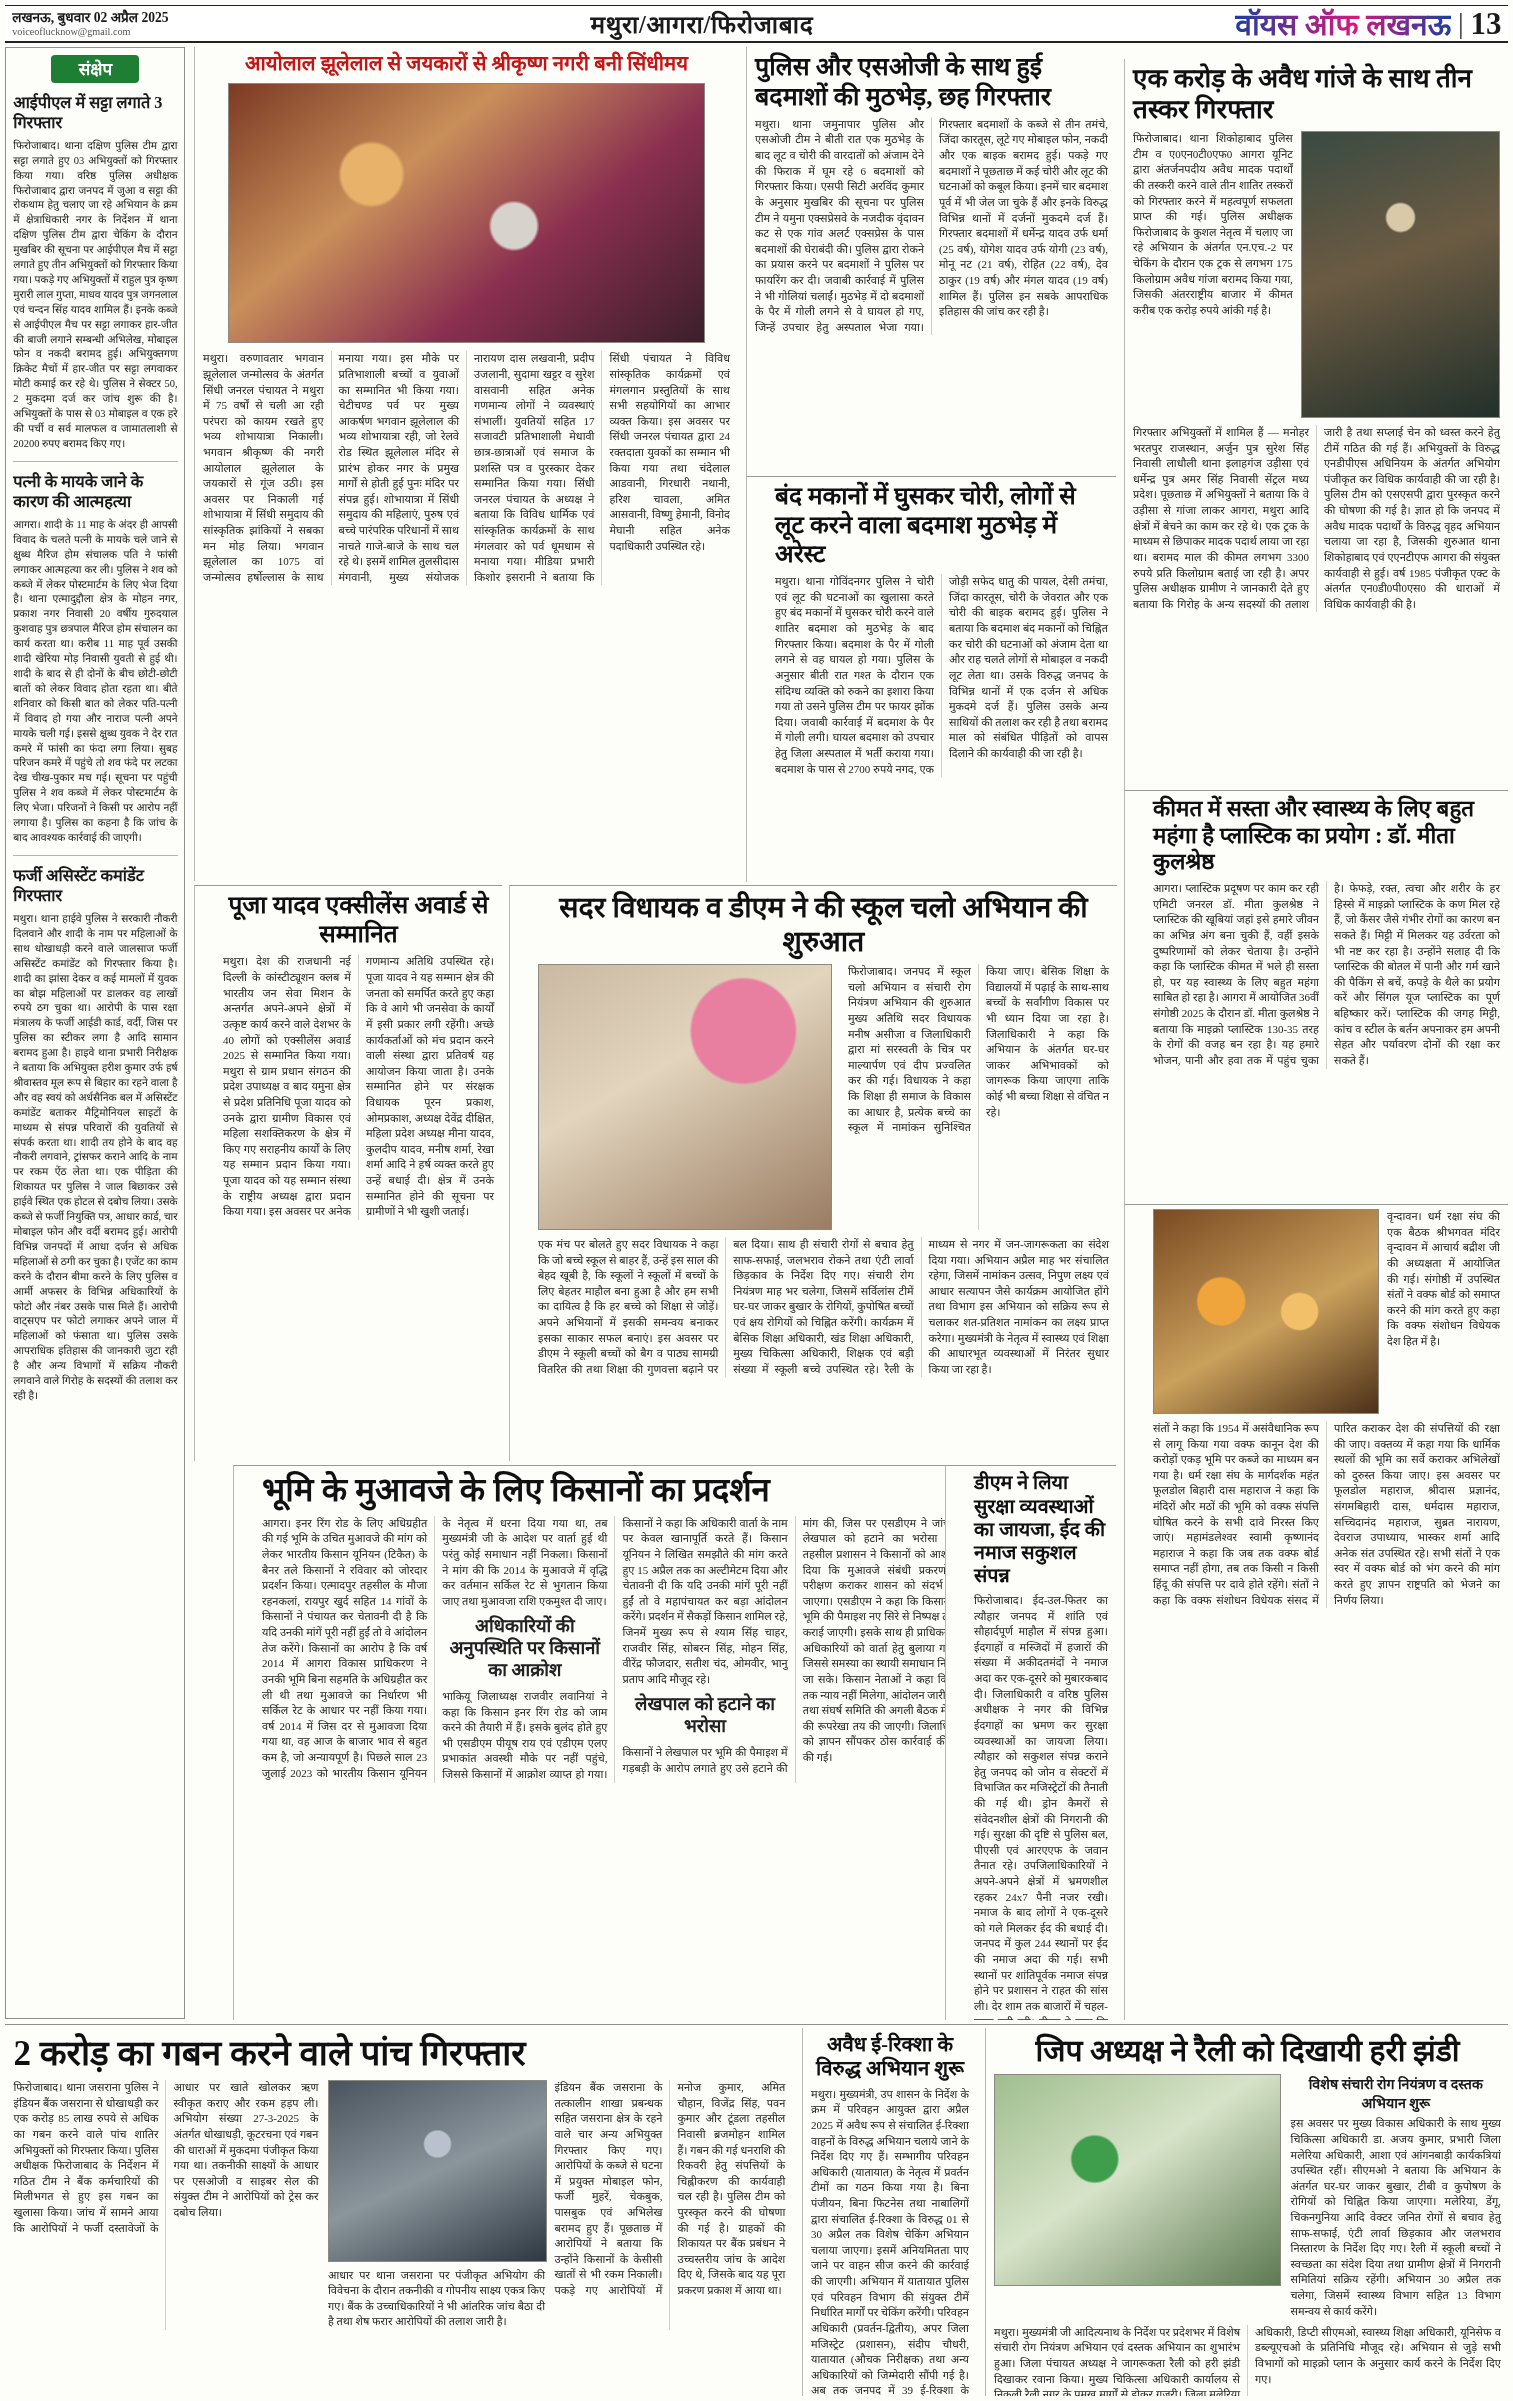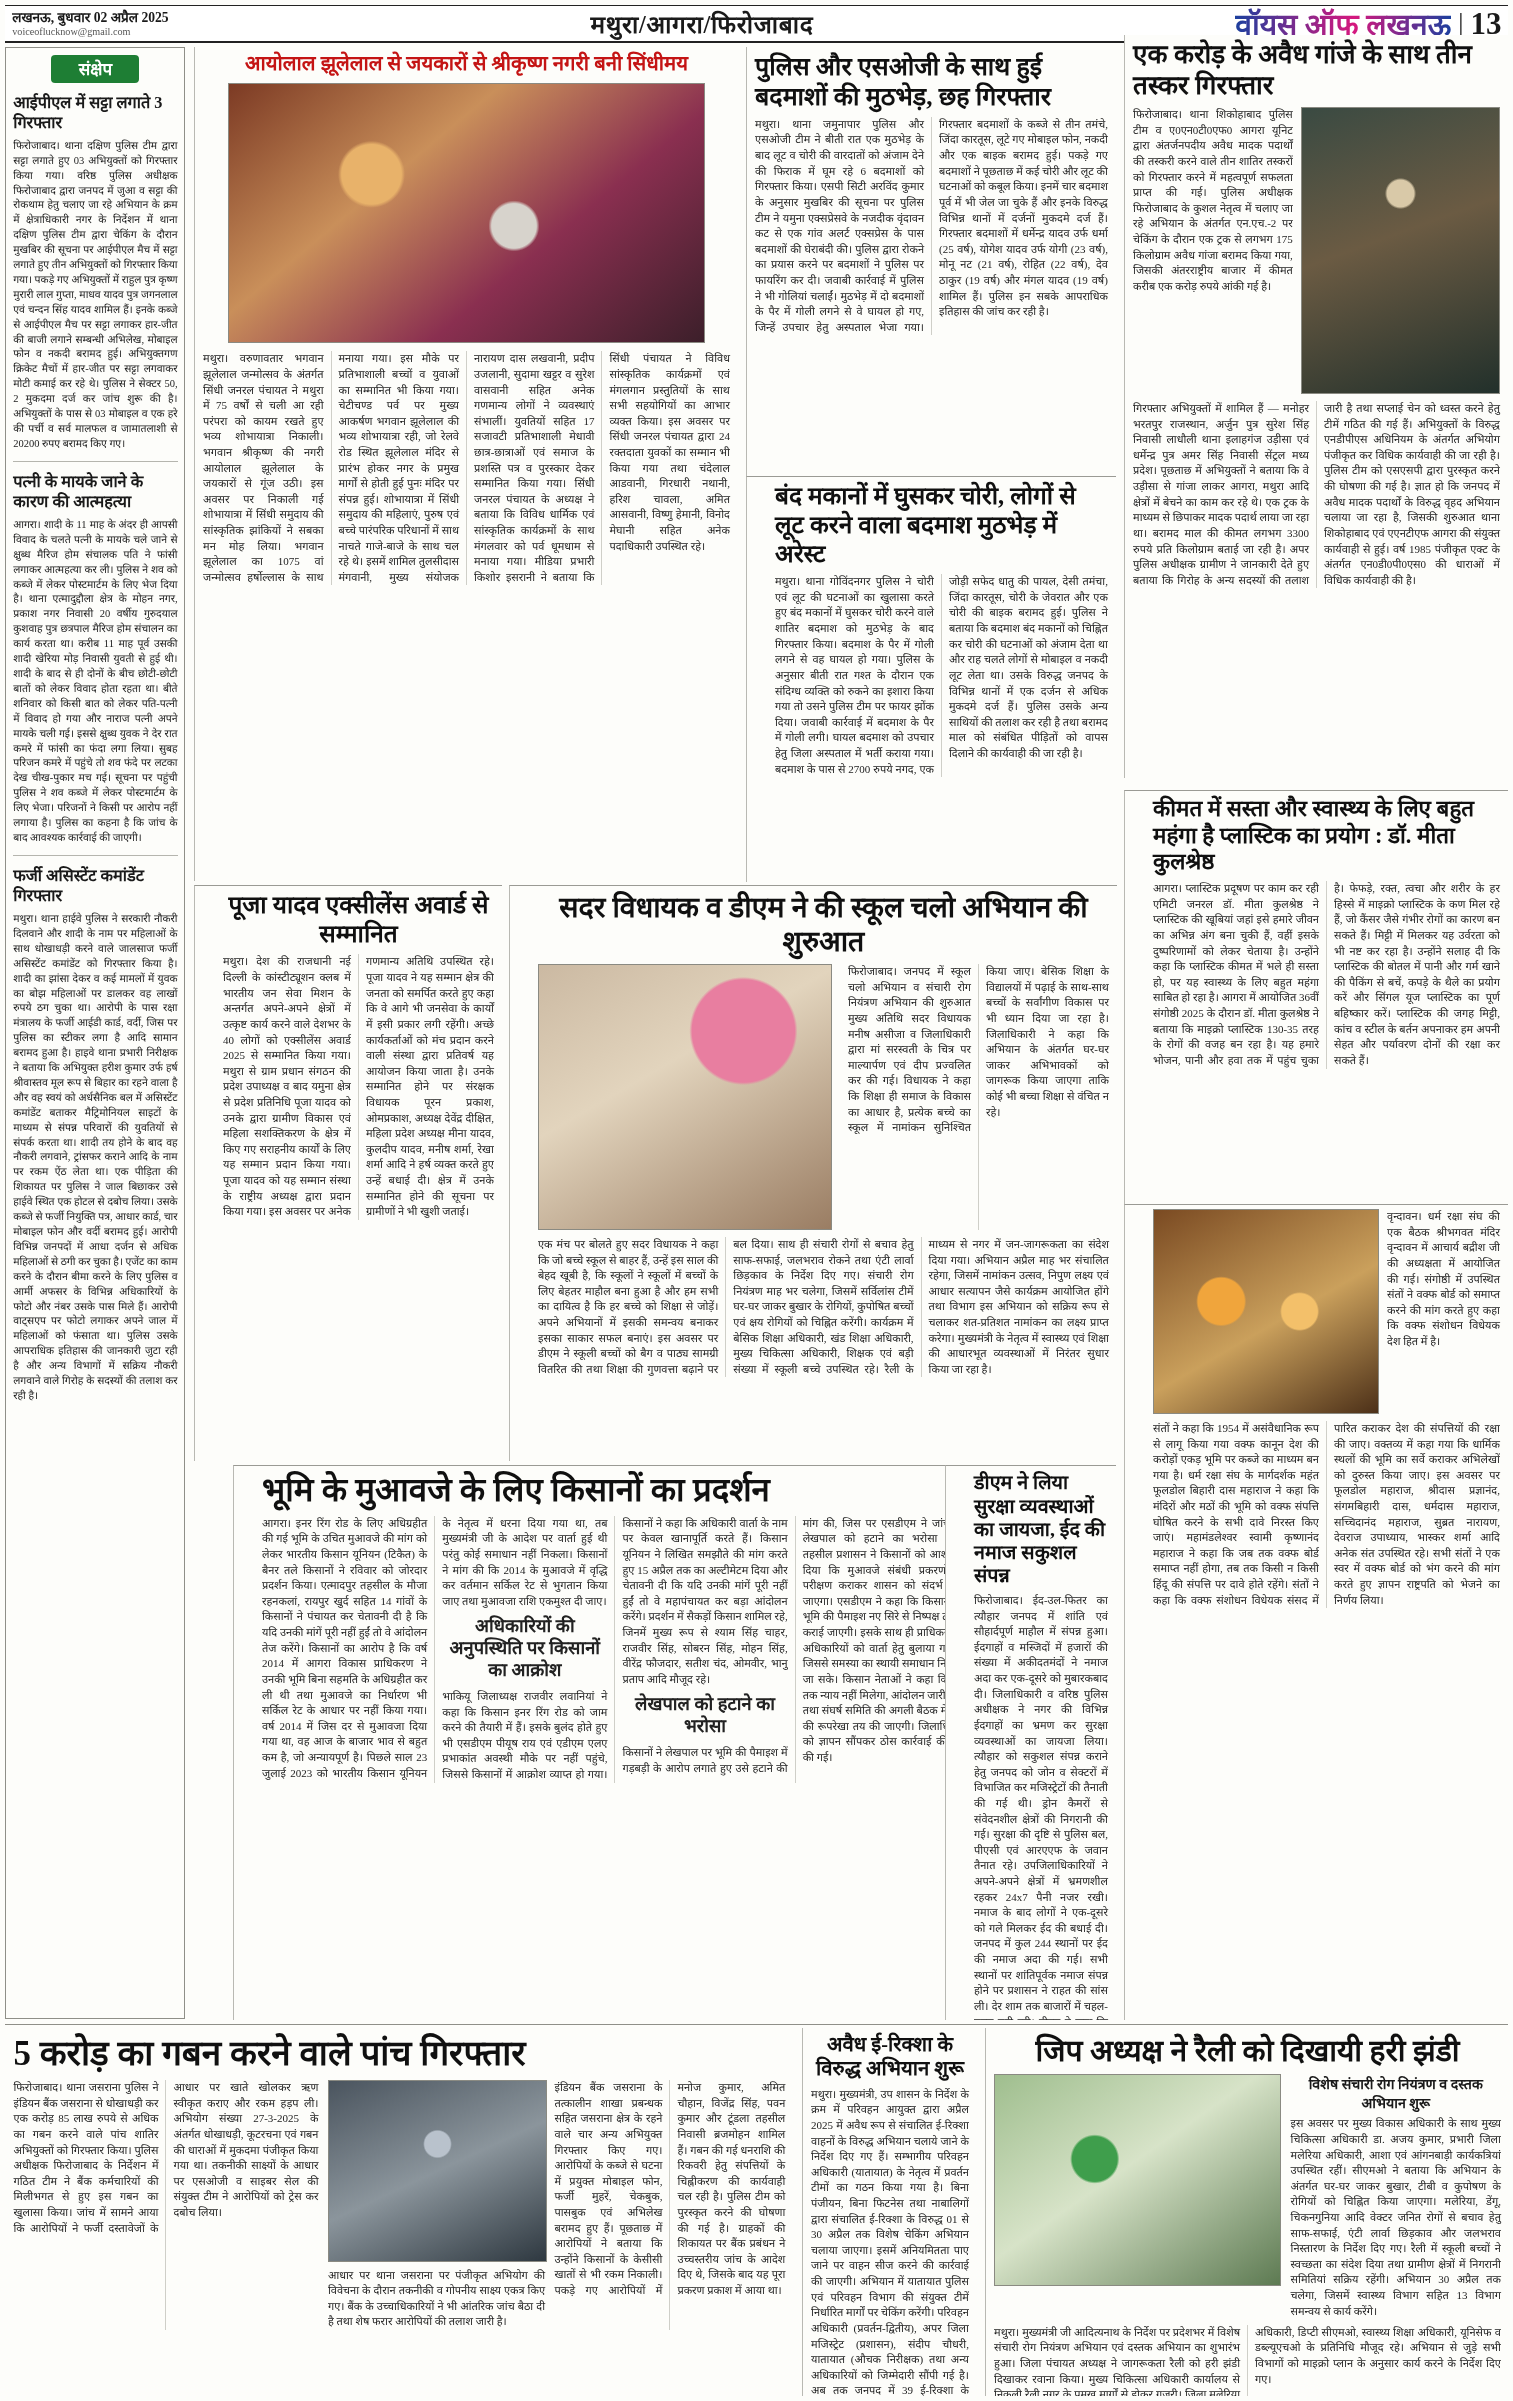--- a/index.html
+++ b/index.html
@@ -119,21 +119,21 @@
   <div class="block vl" style="left:746px;top:47px;width:370px;height:429px;">
     <div class="headline" style="font-size:25px;">पुलिस और एसओजी के साथ हुई बदमाशों की मुठभेड़, छह गिरफ्तार</div>
     <div class="body cols2">मथुरा। थाना जमुनापार पुलिस और एसओजी टीम ने बीती रात एक मुठभेड़ के बाद लूट व चोरी की वारदातों को अंजाम देने की फिराक में घूम रहे 6 बदमाशों को गिरफ्तार किया। एसपी सिटी अरविंद कुमार के अनुसार मुखबिर की सूचना पर पुलिस टीम ने यमुना एक्सप्रेसवे के नजदीक वृंदावन कट से एक गांव अलर्ट एक्सप्रेस के पास बदमाशों की घेराबंदी की। पुलिस द्वारा रोकने का प्रयास करने पर बदमाशों ने पुलिस पर फायरिंग कर दी। जवाबी कार्रवाई में पुलिस ने भी गोलियां चलाईं। मुठभेड़ में दो बदमाशों के पैर में गोली लगने से वे घायल हो गए, जिन्हें उपचार हेतु अस्पताल भेजा गया। गिरफ्तार बदमाशों के कब्जे से तीन तमंचे, जिंदा कारतूस, लूटे गए मोबाइल फोन, नकदी और एक बाइक बरामद हुई। पकड़े गए बदमाशों ने पूछताछ में कई चोरी और लूट की घटनाओं को कबूल किया। इनमें चार बदमाश पूर्व में भी जेल जा चुके हैं और इनके विरुद्ध विभिन्न थानों में दर्जनों मुकदमे दर्ज हैं। गिरफ्तार बदमाशों में धर्मेन्द्र यादव उर्फ धर्मा (25 वर्ष), योगेश यादव उर्फ योगी (23 वर्ष), मोनू नट (21 वर्ष), रोहित (22 वर्ष), देव ठाकुर (19 वर्ष) और मंगल यादव (19 वर्ष) शामिल हैं। पुलिस इन सबके आपराधिक इतिहास की जांच कर रही है।</div>
   </div>
 
   <div class="block vl ht" style="left:746px;top:476px;width:370px;height:406px;">
     <div class="headline" style="font-size:24.4px;">बंद मकानों में घुसकर चोरी, लोगों से लूट करने वाला बदमाश मुठभेड़ में अरेस्ट</div>
     <div class="body cols2">मथुरा। थाना गोविंदनगर पुलिस ने चोरी एवं लूट की घटनाओं का खुलासा करते हुए बंद मकानों में घुसकर चोरी करने वाले शातिर बदमाश को मुठभेड़ के बाद गिरफ्तार किया। बदमाश के पैर में गोली लगने से वह घायल हो गया। पुलिस के अनुसार बीती रात गश्त के दौरान एक संदिग्ध व्यक्ति को रुकने का इशारा किया गया तो उसने पुलिस टीम पर फायर झोंक दिया। जवाबी कार्रवाई में बदमाश के पैर में गोली लगी। घायल बदमाश को उपचार हेतु जिला अस्पताल में भर्ती कराया गया। बदमाश के पास से 2700 रुपये नगद, एक जोड़ी सफेद धातु की पायल, देसी तमंचा, जिंदा कारतूस, चोरी के जेवरात और एक चोरी की बाइक बरामद हुई। पुलिस ने बताया कि बदमाश बंद मकानों को चिह्नित कर चोरी की घटनाओं को अंजाम देता था और राह चलते लोगों से मोबाइल व नकदी लूट लेता था। उसके विरुद्ध जनपद के विभिन्न थानों में एक दर्जन से अधिक मुकदमे दर्ज हैं। पुलिस उसके अन्य साथियों की तलाश कर रही है तथा बरामद माल को संबंधित पीड़ितों को वापस दिलाने की कार्यवाही की जा रही है।</div>
   </div>
 
-  <div class="block vl" style="left:1124px;top:35px;width:384px;height:743px;">
+  <div class="block vl" style="left:1124px;top:59px;width:384px;height:743px;">
     <div class="headline" style="font-size:26px;">एक करोड़ के अवैध गांजे के साथ तीन तस्कर गिरफ्तार</div>
     <div style="display:flex;gap:8.1px;margin-bottom:6.8px;">
       <div class="body" style="flex:1;">फिरोजाबाद। थाना शिकोहाबाद पुलिस टीम व ए0एन0टी0एफ0 आगरा यूनिट द्वारा अंतर्जनपदीय अवैध मादक पदार्थों की तस्करी करने वाले तीन शातिर तस्करों को गिरफ्तार करने में महत्वपूर्ण सफलता प्राप्त की गई। पुलिस अधीक्षक फिरोजाबाद के कुशल नेतृत्व में चलाए जा रहे अभियान के अंतर्गत एन.एच.-2 पर चेकिंग के दौरान एक ट्रक से लगभग 175 किलोग्राम अवैध गांजा बरामद किया गया, जिसकी अंतरराष्ट्रीय बाजार में कीमत करीब एक करोड़ रुपये आंकी गई है।</div>
       <div class="photo ph-ganja" style="width:197px;height:285px;flex:0 0 auto;"></div>
     </div>
     <div class="body cols2">गिरफ्तार अभियुक्तों में शामिल हैं — मनोहर भरतपुर राजस्थान, अर्जुन पुत्र सुरेश सिंह निवासी लाधौली थाना इलाहगंज उड़ीसा एवं धर्मेन्द्र पुत्र अमर सिंह निवासी सेंट्रल मध्य प्रदेश। पूछताछ में अभियुक्तों ने बताया कि वे उड़ीसा से गांजा लाकर आगरा, मथुरा आदि क्षेत्रों में बेचने का काम कर रहे थे। एक ट्रक के माध्यम से छिपाकर मादक पदार्थ लाया जा रहा था। बरामद माल की कीमत लगभग 3300 रुपये प्रति किलोग्राम बताई जा रही है। अपर पुलिस अधीक्षक ग्रामीण ने जानकारी देते हुए बताया कि गिरोह के अन्य सदस्यों की तलाश जारी है तथा सप्लाई चेन को ध्वस्त करने हेतु टीमें गठित की गई हैं। अभियुक्तों के विरुद्ध एनडीपीएस अधिनियम के अंतर्गत अभियोग पंजीकृत कर विधिक कार्यवाही की जा रही है। पुलिस टीम को एसएसपी द्वारा पुरस्कृत करने की घोषणा की गई है। ज्ञात हो कि जनपद में अवैध मादक पदार्थों के विरुद्ध वृहद अभियान चलाया जा रहा है, जिसकी शुरुआत थाना शिकोहाबाद एवं एएनटीएफ आगरा की संयुक्त कार्यवाही से हुई। वर्ष 1985 पंजीकृत एक्ट के अंतर्गत एन0डी0पी0एस0 की धाराओं में विधिक कार्यवाही की है।</div>
   </div>
 
   <div class="block vl ht" style="left:1124px;top:790px;width:384px;height:414px;">
     <div class="headline" style="font-size:22.4px;">कीमत में सस्ता और स्वास्थ्य के लिए बहुत महंगा है प्लास्टिक का प्रयोग : डॉ. मीता कुलश्रेष्ठ</div>
@@ -174,21 +174,21 @@
   </div>
 
   <div class="block vl ht" style="left:945px;top:1465px;width:171px;height:555px;">
     <div class="headline" style="font-size:19.7px;">डीएम ने लिया सुरक्षा व्यवस्थाओं का जायजा, ईद की नमाज सकुशल संपन्न</div>
     <div class="body">फिरोजाबाद। ईद-उल-फितर का त्यौहार जनपद में शांति एवं सौहार्दपूर्ण माहौल में संपन्न हुआ। ईदगाहों व मस्जिदों में हजारों की संख्या में अकीदतमंदों ने नमाज अदा कर एक-दूसरे को मुबारकबाद दी। जिलाधिकारी व वरिष्ठ पुलिस अधीक्षक ने नगर की विभिन्न ईदगाहों का भ्रमण कर सुरक्षा व्यवस्थाओं का जायजा लिया। त्यौहार को सकुशल संपन्न कराने हेतु जनपद को जोन व सेक्टरों में विभाजित कर मजिस्ट्रेटों की तैनाती की गई थी। ड्रोन कैमरों से संवेदनशील क्षेत्रों की निगरानी की गई। सुरक्षा की दृष्टि से पुलिस बल, पीएसी एवं आरएएफ के जवान तैनात रहे। उपजिलाधिकारियों ने अपने-अपने क्षेत्रों में भ्रमणशील रहकर 24x7 पैनी नजर रखी। नमाज के बाद लोगों ने एक-दूसरे को गले मिलकर ईद की बधाई दी। जनपद में कुल 244 स्थानों पर ईद की नमाज अदा की गई। सभी स्थानों पर शांतिपूर्वक नमाज संपन्न होने पर प्रशासन ने राहत की सांस ली। देर शाम तक बाजारों में चहल-पहल बनी रही। डीएम ने कहा कि सभी त्यौहार आपसी भाईचारे के साथ मनाए जाएं, यही जनपद की परंपरा रही है। इस अवसर पर नगर मजिस्ट्रेट, सिटी मजिस्ट्रेट एवं समस्त क्षेत्राधिकारी मौके पर उपस्थित रहे तथा यातायात व्यवस्था हेतु डायवर्जन लागू किया गया। शहर काजी ने सभी से अमन-चैन बनाए रखने की अपील की।</div>
   </div>
 
   <div class="rule" style="left:5.4px;top:2024px;width:1503px;"></div>
 
   <div class="block" style="left:5.4px;top:2028px;width:788px;height:368px;">
-    <div class="headline" style="font-size:35px;">5 करोड़ का गबन करने वाले पांच गिरफ्तार</div>
+    <div class="headline" style="font-size:35px;">2 करोड़ का गबन करने वाले पांच गिरफ्तार</div>
     <div style="display:flex;gap:9.5px;">
       <div class="body cols2" style="width:305px;flex:0 0 auto;">फिरोजाबाद। थाना जसराना पुलिस ने इंडियन बैंक जसराना से धोखाधड़ी कर एक करोड़ 85 लाख रुपये से अधिक का गबन करने वाले पांच शातिर अभियुक्तों को गिरफ्तार किया। पुलिस अधीक्षक फिरोजाबाद के निर्देशन में गठित टीम ने बैंक कर्मचारियों की मिलीभगत से हुए इस गबन का खुलासा किया। जांच में सामने आया कि आरोपियों ने फर्जी दस्तावेजों के आधार पर खाते खोलकर ऋण स्वीकृत कराए और रकम हड़प ली। अभियोग संख्या 27-3-2025 के अंतर्गत धोखाधड़ी, कूटरचना एवं गबन की धाराओं में मुकदमा पंजीकृत किया गया था। तकनीकी साक्ष्यों के आधार पर एसओजी व साइबर सेल की संयुक्त टीम ने आरोपियों को ट्रेस कर दबोच लिया।</div>
       <div style="width:217px;flex:0 0 auto;">
         <div class="photo ph-gaban" style="width:217px;height:180px;margin-bottom:5.4px;"></div>
         <div class="body">आधार पर थाना जसराना पर पंजीकृत अभियोग की विवेचना के दौरान तकनीकी व गोपनीय साक्ष्य एकत्र किए गए। बैंक के उच्चाधिकारियों ने भी आंतरिक जांच बैठा दी है तथा शेष फरार आरोपियों की तलाश जारी है।</div>
       </div>
       <div class="body cols2" style="flex:1;">इंडियन बैंक जसराना के तत्कालीन शाखा प्रबन्धक सहित जसराना क्षेत्र के रहने वाले चार अन्य अभियुक्त गिरफ्तार किए गए। आरोपियों के कब्जे से घटना में प्रयुक्त मोबाइल फोन, फर्जी मुहरें, चेकबुक, पासबुक एवं अभिलेख बरामद हुए हैं। पूछताछ में आरोपियों ने बताया कि उन्होंने किसानों के केसीसी खातों से भी रकम निकाली। पकड़े गए आरोपियों में मनोज कुमार, अमित चौहान, विजेंद्र सिंह, पवन कुमार और टूंडला तहसील निवासी ब्रजमोहन शामिल हैं। गबन की गई धनराशि की रिकवरी हेतु संपत्तियों के चिह्नीकरण की कार्यवाही चल रही है। पुलिस टीम को पुरस्कृत करने की घोषणा की गई है। ग्राहकों की शिकायत पर बैंक प्रबंधन ने उच्चस्तरीय जांच के आदेश दिए थे, जिसके बाद यह पूरा प्रकरण प्रकाश में आया था।</div>
     </div>
   </div>
 

